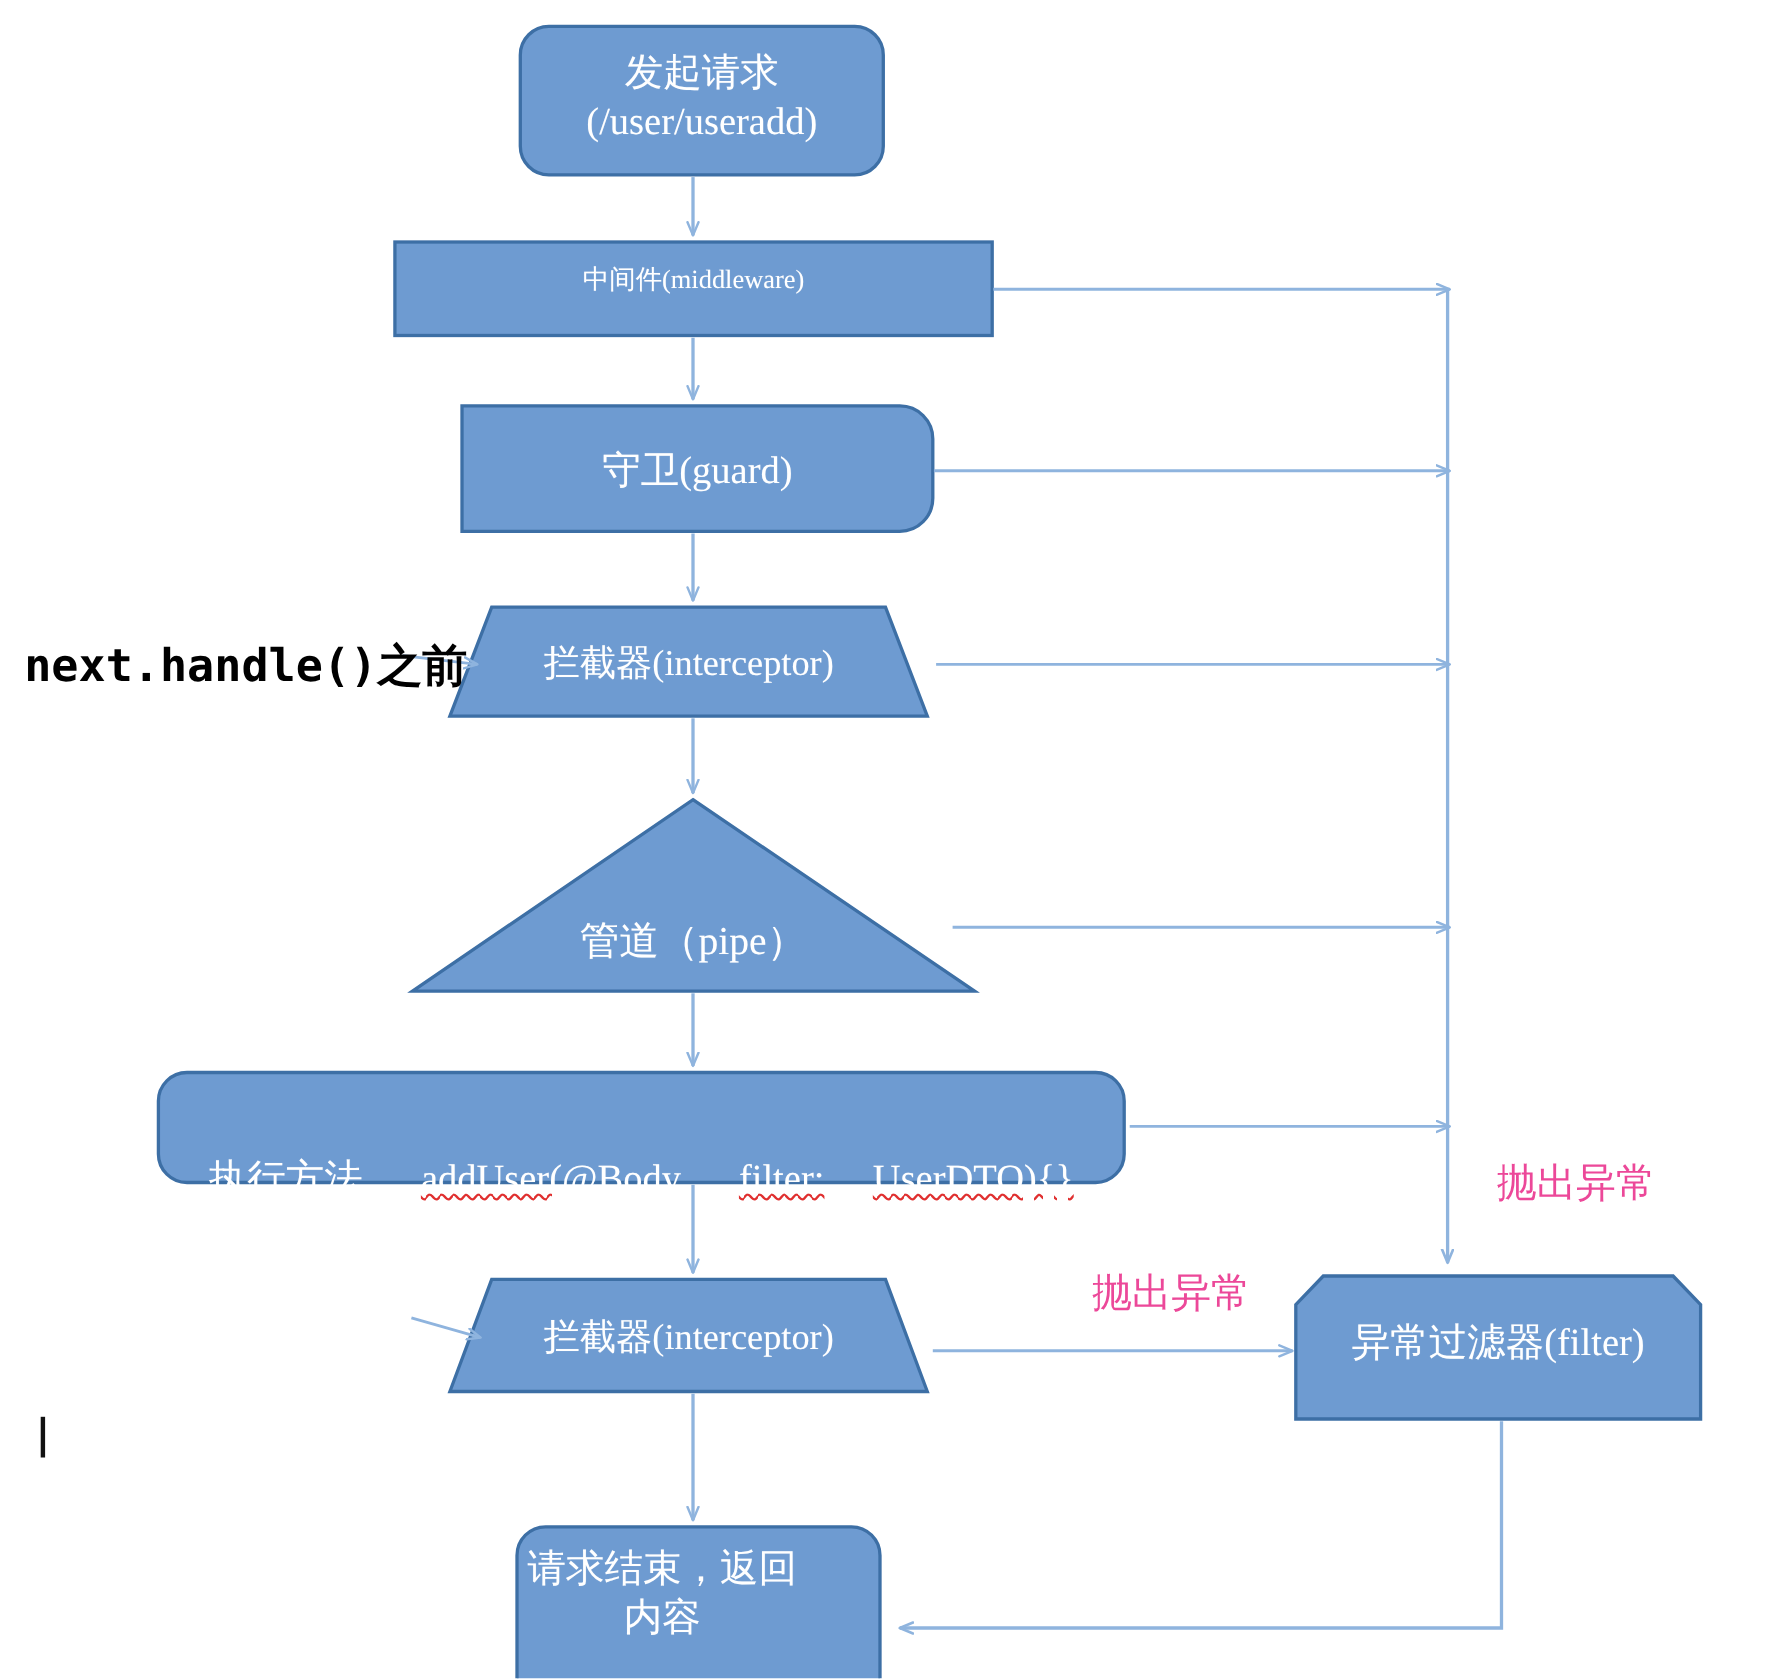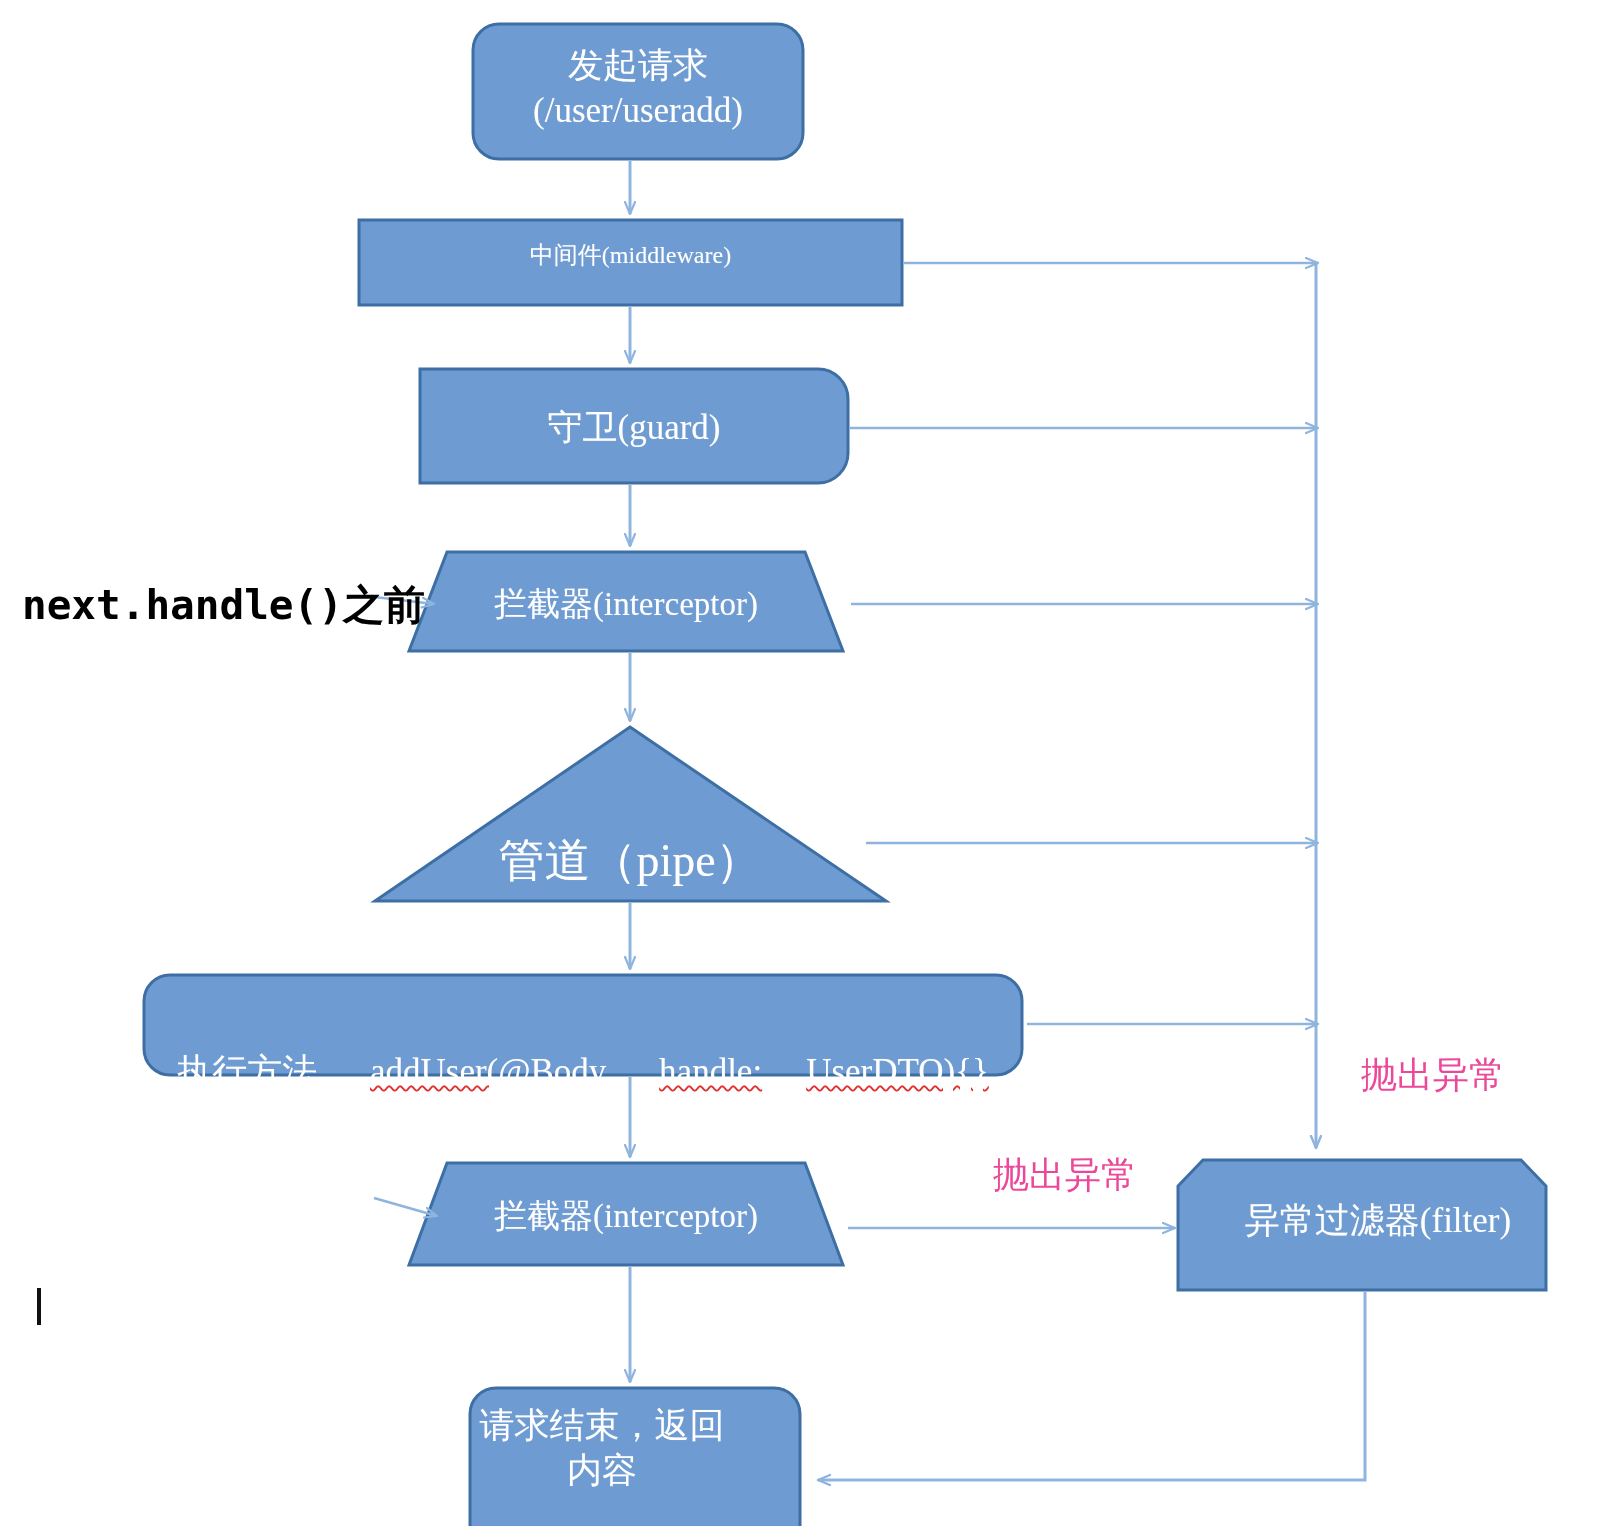--- a/index.html
+++ b/index.html
@@ -124,29 +124,29 @@
 
   <div class="node-label" style="left:473px; top:44px; width:330px; font-size:35px;">发起请求
 (/user/useradd)</div>
 
   <div class="node-label" style="left:359px; top:240px; width:543px; font-size:24px;">中间件(middleware)</div>
 
   <div class="node-label" style="left:420px; top:406px; width:428px; font-size:35px;">守卫(guard)</div>
 
   <div class="node-label" style="left:409px; top:583px; width:434px; font-size:33px;">拦截器(interceptor)</div>
 
-  <div class="node-label" style="left:410px; top:832px; width:440px; font-size:46px;">管道（pipe）</div>
+  <div class="node-label" style="left:410px; top:832px; width:440px; font-size:36px;">管道（pipe）</div>
 
   <div class="node-label" style="left:144px; top:1005px; width:878px; font-size:35px;">
-    <span>执行方法 </span><span class="sq">addUser(</span><span>@Body </span><span class="sq">handle:</span><span class="sq">UserDTO){}</span>
+    <span>执行方法 </span><span class="sq">addUser(</span><span>@Body </span><span class="sq">filter:</span><span class="sq">UserDTO){}</span>
   </div>
 
   <div class="node-label" style="left:409px; top:1195px; width:434px; font-size:33px;">拦截器(interceptor)</div>
 
-  <div class="node-label" style="left:1178px; top:1199px; width:368px; font-size:35px;padding-left:16px;">异常过滤器(filter)</div>
+  <div class="node-label" style="left:1178px; top:1199px; width:368px; font-size:35px;">异常过滤器(filter)</div>
 
   <div class="node-label" style="left:470px; top:1404px; width:264px; font-size:35px;">请求结束，返回
 内容</div>
 
   <div class="mono-label" style="left:22px; top:578px; font-size:41px;">next.handle()之前</div>
 
 
   <div class="side-label" style="left:1361px; top:1051px; font-size:36px;">抛出异常</div>
 
   <div class="side-label" style="left:993px; top:1151px; font-size:36px;">抛出异常</div>

